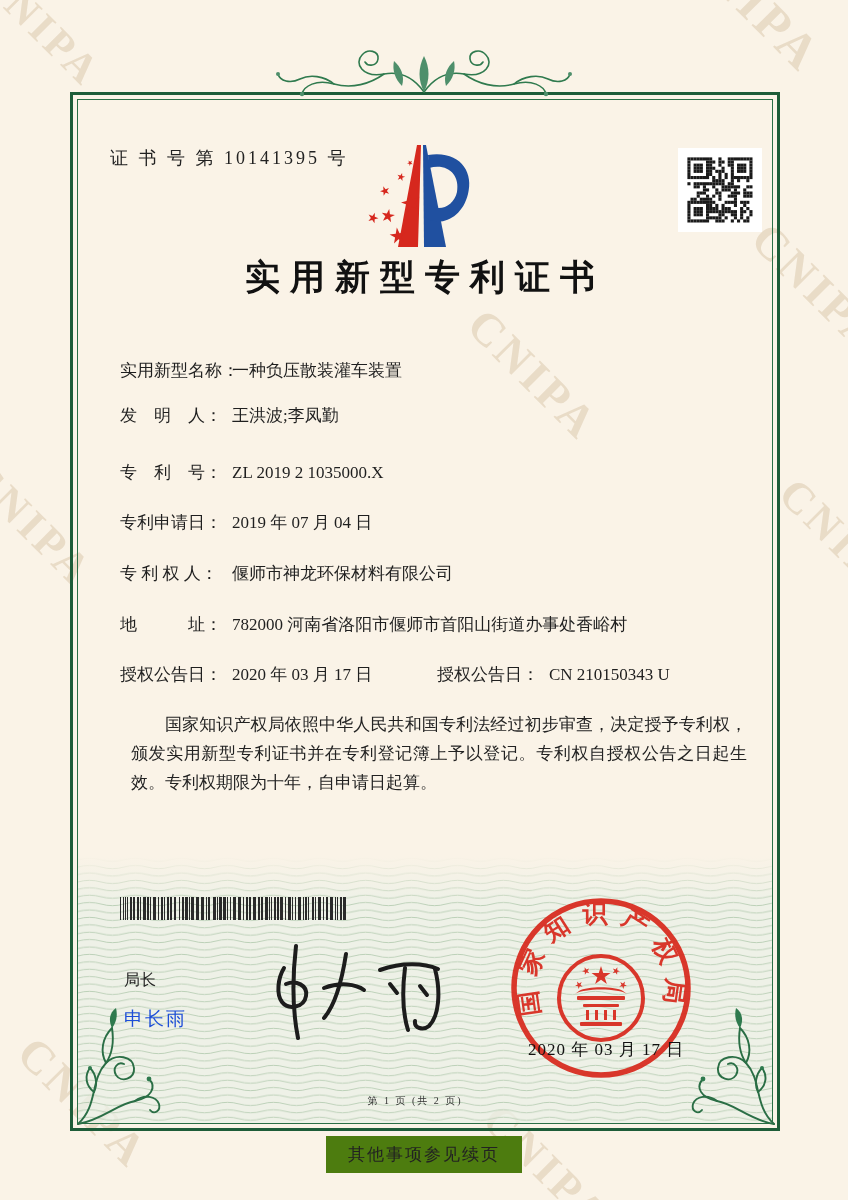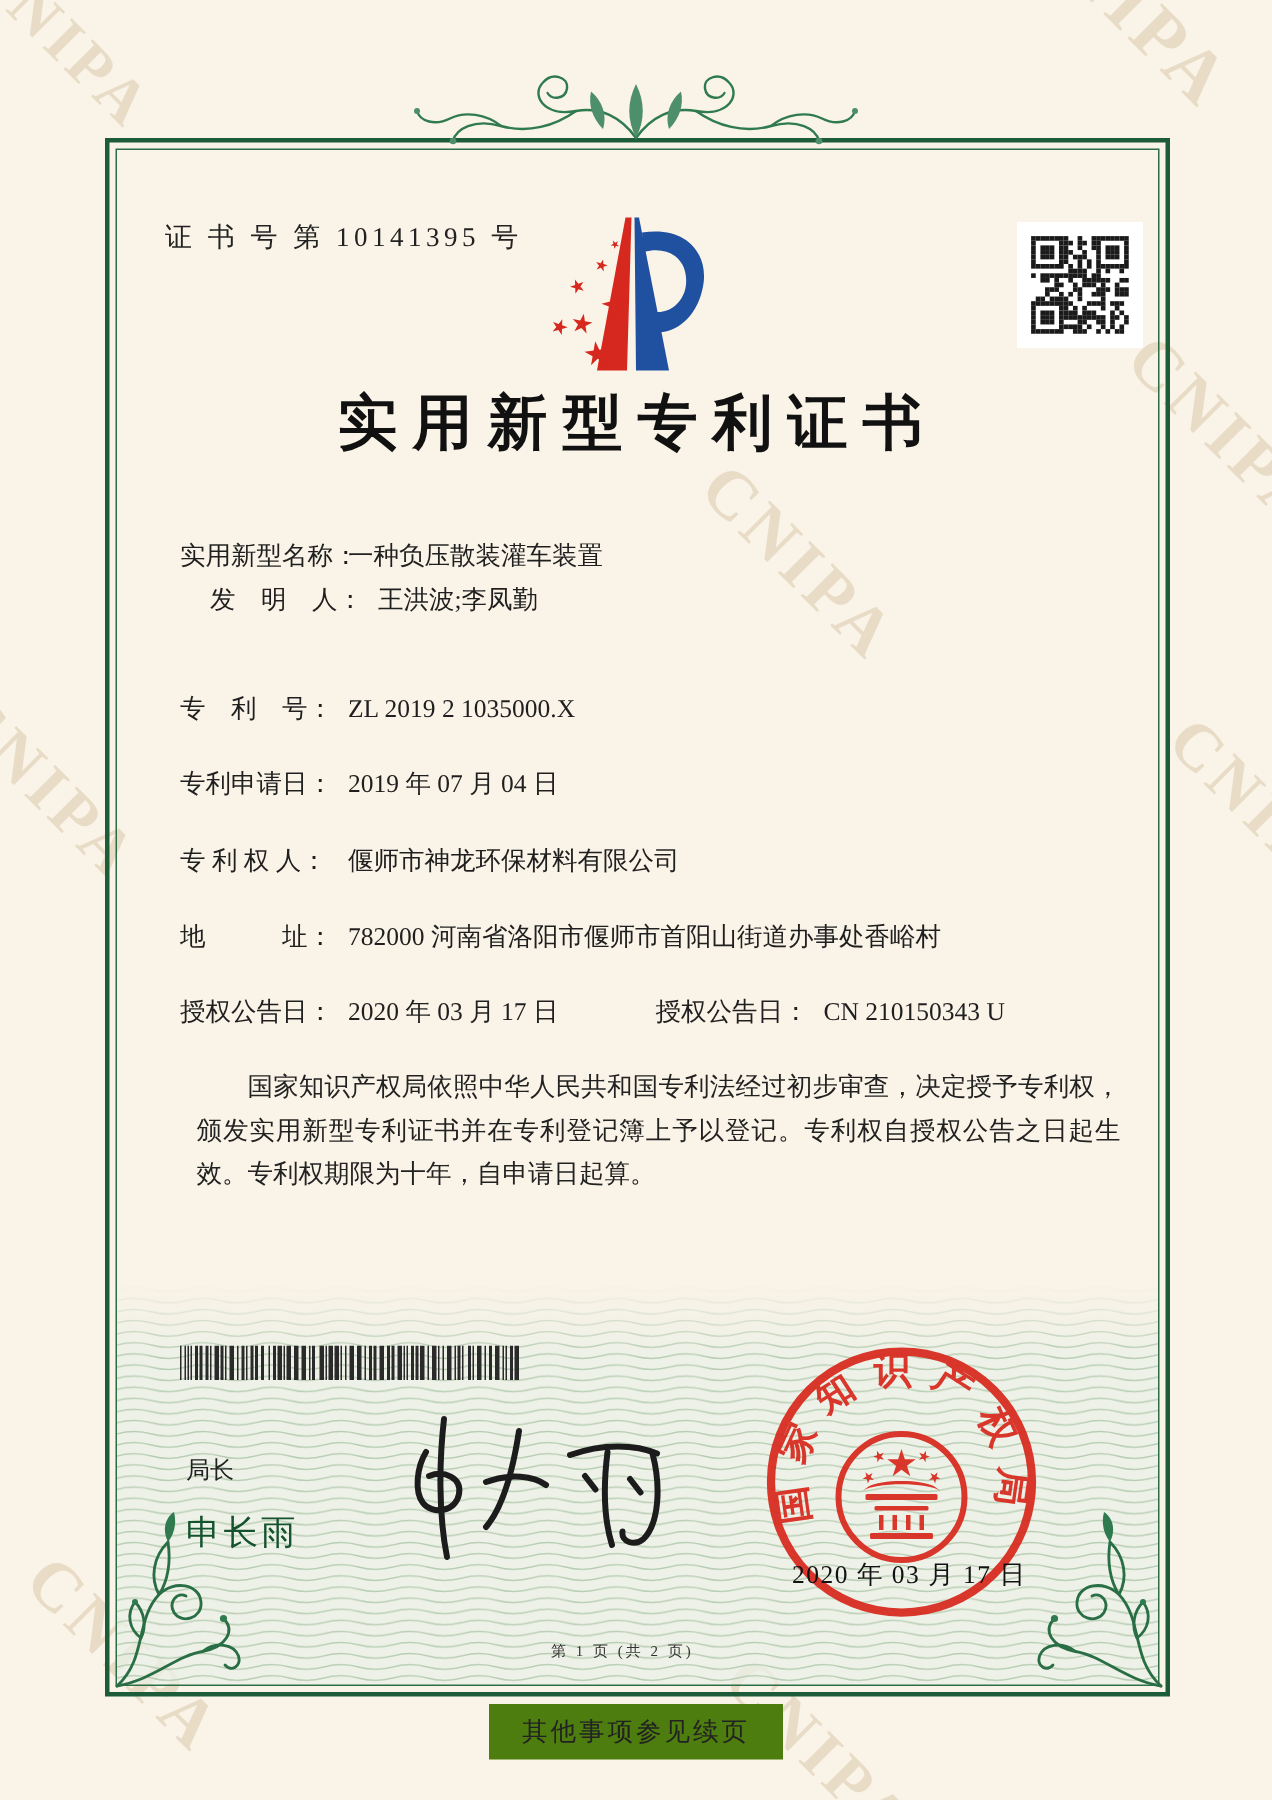--- a/index.html
+++ b/index.html
@@ -45,28 +45,28 @@
   .orn-br{left:668px;top:1008px;transform:scaleX(-1);}
   
   .cert-no{
     position:absolute;left:110px;top:146px;
     font-size:18px;letter-spacing:3px;color:#222;
   }
   .logo{position:absolute;left:364px;top:142px;}
   .qr{position:absolute;left:678px;top:148px;}
   .title{
     position:absolute;left:70px;top:254px;width:710px;
-    text-align:center;font-size:40px;font-weight:bold;
+    text-align:center;font-size:35px;font-weight:bold;
     letter-spacing:10px;color:#111;
   }
   
   .field-row{position:absolute;left:120px;font-size:17px;white-space:nowrap;}
   .field-label{display:inline-block;width:112px;color:#1f1f1f;}
   .field-value{color:#1f1f1f;}
-  .row1{top:359px;} .row2{top:388px;margin-left:20px;} .row3{top:461px;}
+  .row1{top:359px;} .row2{top:404px;} .row3{top:461px;}
   .row4{top:511px;} .row5{top:562px;} .row6{top:613px;} .row7{top:663px;}
   .field-col2{position:absolute;left:317px;top:0;white-space:nowrap;}
   
   .body-text{
     position:absolute;left:119px;top:698px;width:640px;
     font-size:17px;line-height:29px;text-align:justify;color:#222;
   }
   .body-text p{margin:12px;text-indent:2em;}
   
   .waves{position:absolute;left:78px;top:856px;}
@@ -76,21 +76,21 @@
   }
   .barcode{position:absolute;left:120px;top:897px;}
   .issuer-title{
     position:absolute;left:124px;top:970px;
     font-family:"Liberation Sans","DejaVu Sans",sans-serif;
     font-size:16px;color:#222;
   }
   .issuer-name{
     position:absolute;left:124px;top:1006px;
     font-family:Liberation Sans, sans-serif;
-    font-size:23px;color:#14532d;letter-spacing:2px;
+    font-size:19px;color:#1d4ed8;letter-spacing:2px;
   }
   .signature{position:absolute;left:262px;top:938px;}
   .seal{position:absolute;left:508px;top:895px;opacity:0.93;}
   .seal-date{
     position:absolute;left:528px;top:1038px;width:150px;
     font-size:17px;color:#111;letter-spacing:1px;white-space:nowrap;
   }
   .page-no{
     position:absolute;left:70px;top:1094px;width:690px;
     text-align:center;font-size:10px;color:#333;letter-spacing:2px;

